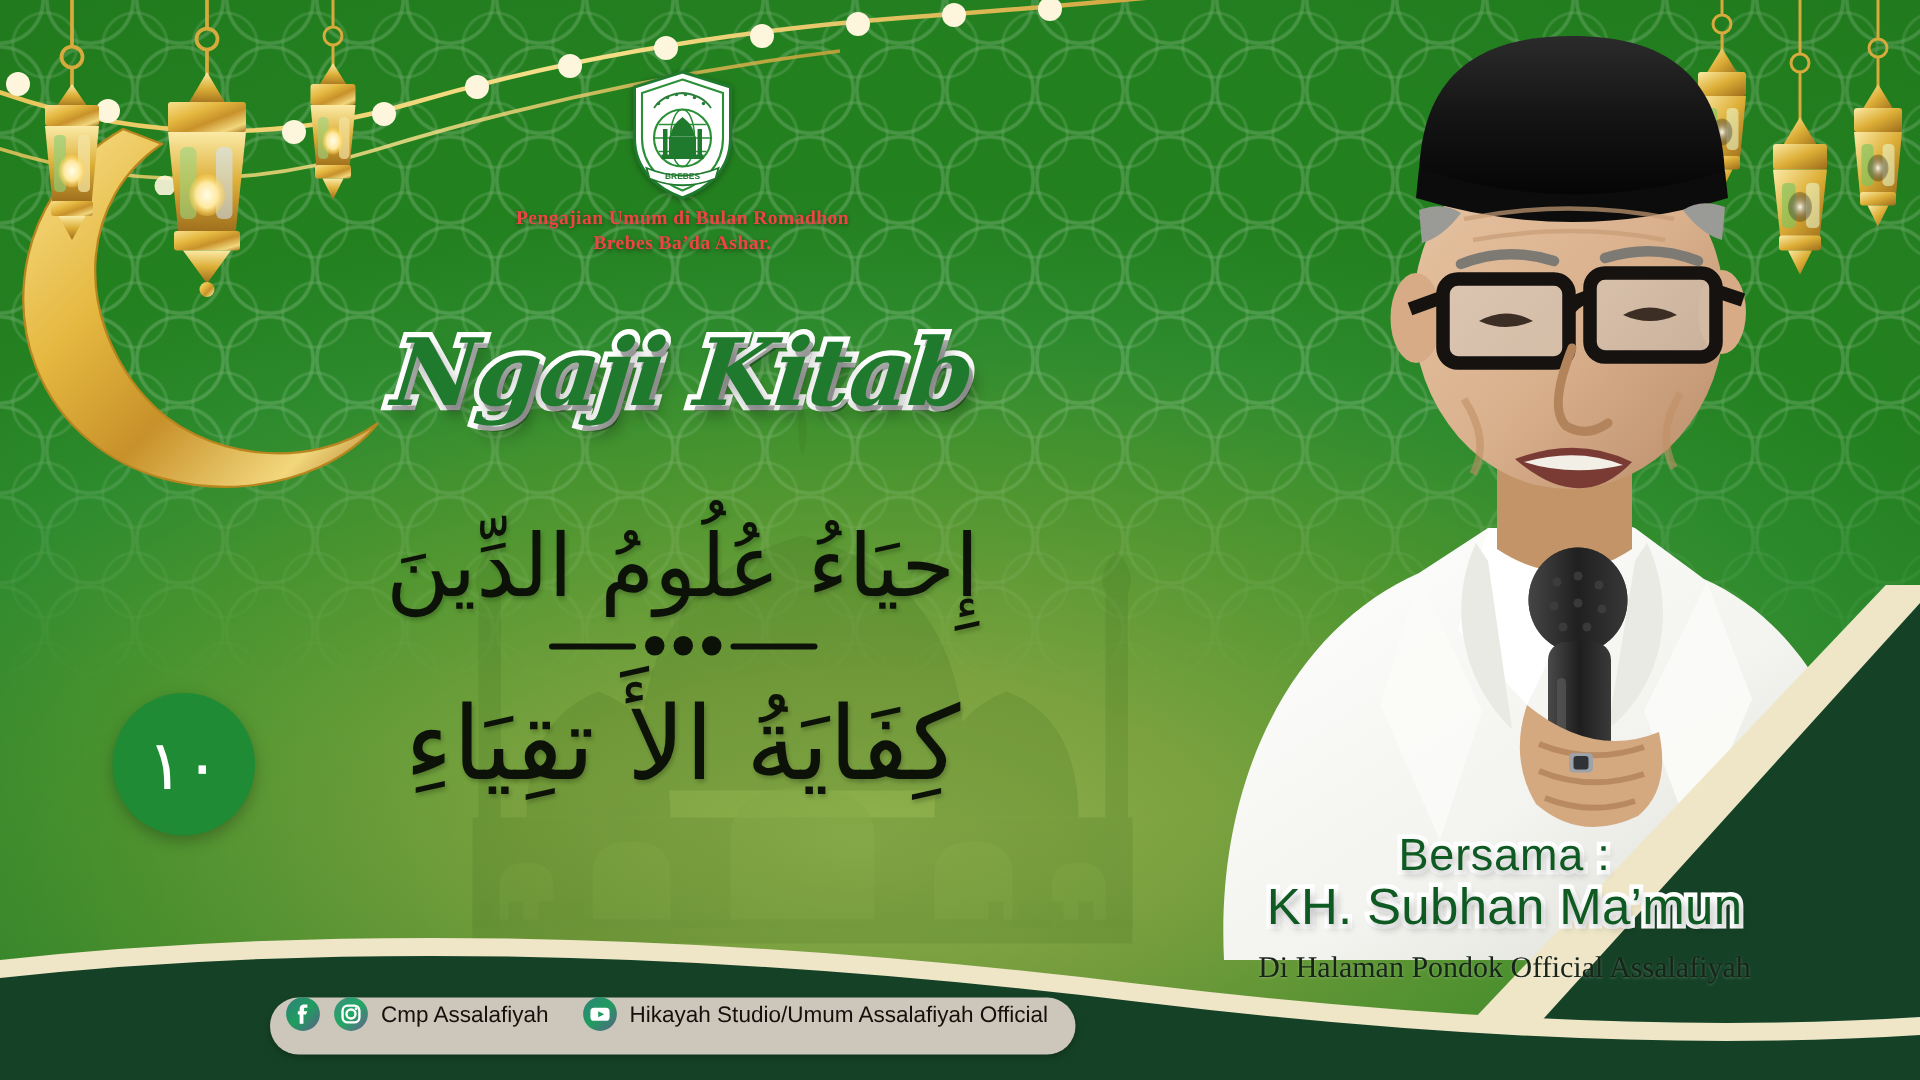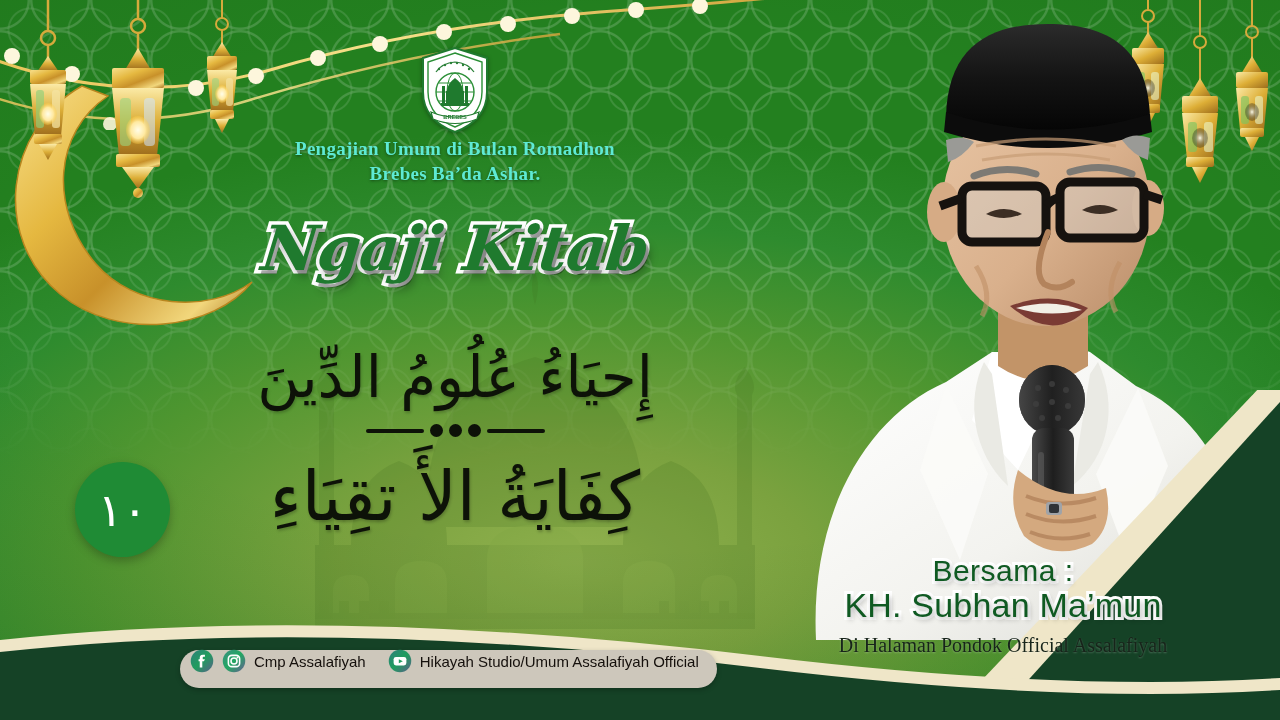--- a/index.html
+++ b/index.html
@@ -69,23 +69,23 @@
   }
   .logo svg { width: 100%; height: 100%; display: block;
     filter: drop-shadow(0 1px 2px rgba(0,0,0,0.35)); }
 
   
   .header-text {
     position: absolute; left: 0; top: 136px; width: 910px;
     text-align: center;
     font-family: "Liberation Serif", serif;
     font-weight: bold;
-    font-size: 19px;
+    font-size: 13px;
     line-height: 1.32;
-    color: #5eead4;
+    color: #ef4444;
     letter-spacing: 0.3px;
     text-shadow: 0 1px 3px rgba(0,0,0,0.45);
   }
 
   
   .title-wrap {
     position: absolute; left: 0; top: 218px; width: 910px;
     text-align: center;
   }
   .title-script {
@@ -185,21 +185,21 @@
   .venue {
     margin-top: 9px;
     font-family: "Liberation Serif", serif;
     font-size: 20px; line-height: 1.25;
     color: #17241a;
     text-shadow: 0 1px 2px rgba(255,255,255,0.25);
   }
 
   
   .social-pill {
-    position: absolute; left: 180px; bottom: 32px;
+    position: absolute; left: 180px; bottom: 17px;
     height: 38px; padding: 0 18px 16px 10px;
     background: #cdc7bb;
     border-radius: 19px;
     display: flex; align-items: center; gap: 8px;
     box-shadow: 0 2px 5px rgba(0,0,0,0.25);
   }
   .soc-icon { width: 24px; height: 24px; flex: 0 0 auto; }
   .soc-icon svg { width: 100%; height: 100%; display: block; }
   .soc-label {
     font-family: "Liberation Sans", sans-serif;

